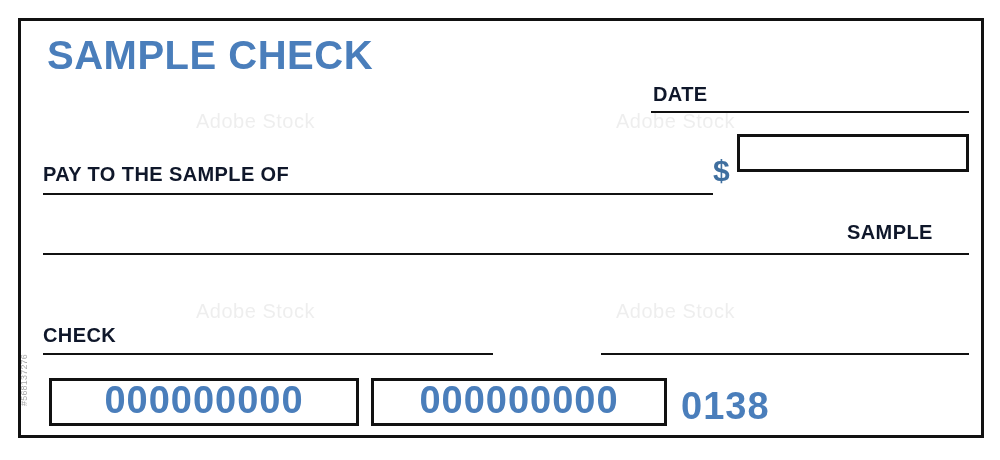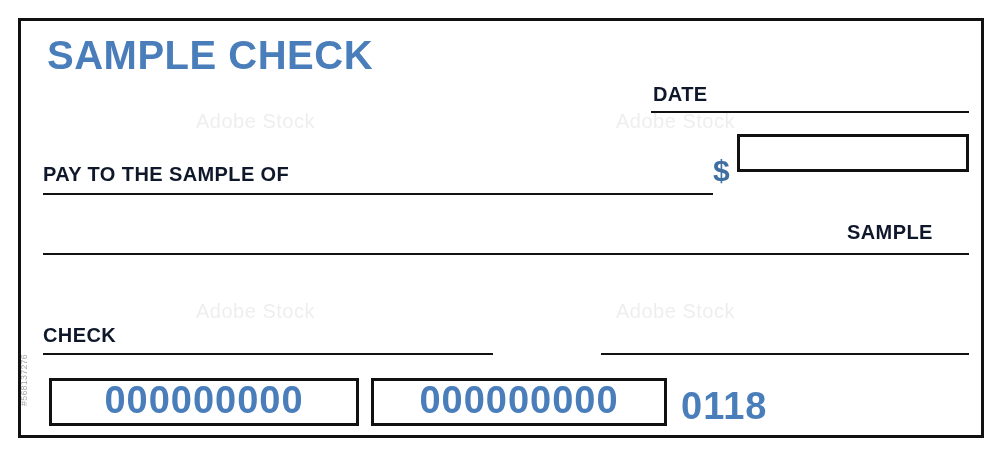--- a/index.html
+++ b/index.html
@@ -198,21 +198,21 @@
     <div class="rule memo-rule" placeholder=""></div>
 
     <div class="rule sig-rule" placeholder=""></div>
 
     <div class="micr-box micr-box-1">
       <span class="micr-text">000000000</span>
     </div>
     <div class="micr-box micr-box-2">
       <span class="micr-text">000000000</span>
     </div>
-    <div class="micr-tail">0118</div>
+    <div class="micr-tail">0138</div>
 
   </div>
 
   <div class="watermark-center">
     <div class="wm-word" style="left:180px; top:110px;">Adobe Stock</div>
     <div class="wm-word" style="left:600px; top:110px;">Adobe Stock</div>
     <div class="wm-word" style="left:180px; top:300px;">Adobe Stock</div>
     <div class="wm-word" style="left:600px; top:300px;">Adobe Stock</div>
   </div>
 

